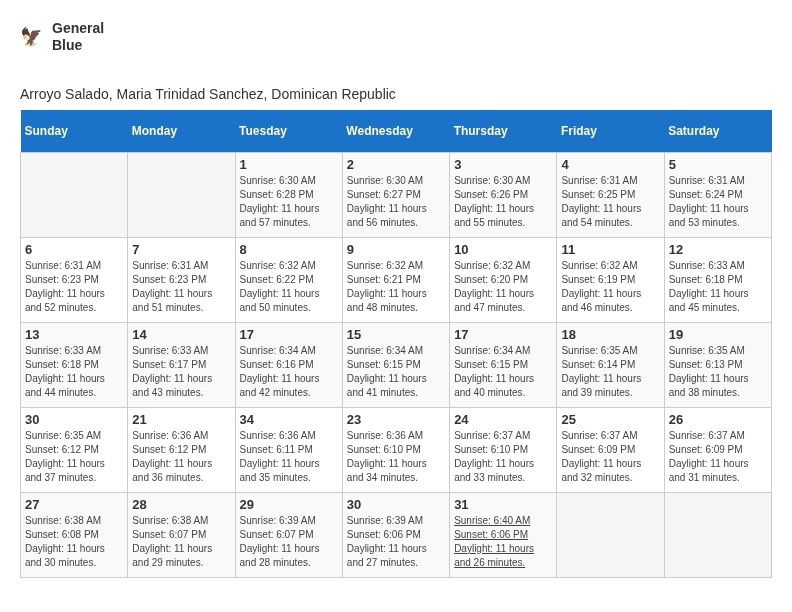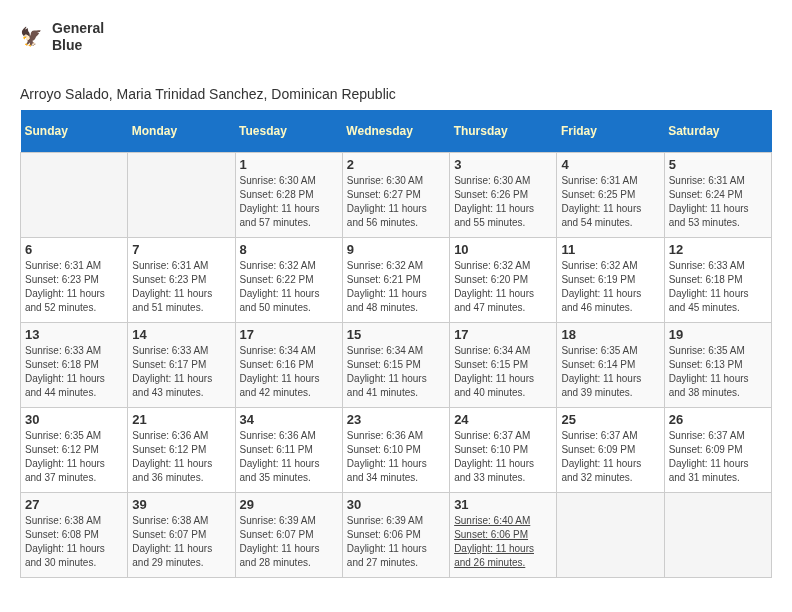--- a/index.html
+++ b/index.html
@@ -285,21 +285,21 @@
         </td>
       </tr>
       <tr>
         <td>
           <span class="day-num">27</span>
           <div class="day-info" style="white-space: pre-line;">Sunrise: 6:38 AM
 Sunset: 6:08 PM
 Daylight: 11 hours and 30 minutes.</div>
         </td>
         <td>
-          <span class="day-num">39</span>
+          <span class="day-num">28</span>
           <div class="day-info" style="white-space: pre-line;">Sunrise: 6:38 AM
 Sunset: 6:07 PM
 Daylight: 11 hours and 29 minutes.</div>
         </td>
         <td>
           <span class="day-num">29</span>
           <div class="day-info" style="white-space: pre-line;">Sunrise: 6:39 AM
 Sunset: 6:07 PM
 Daylight: 11 hours and 28 minutes.</div>
         </td>

